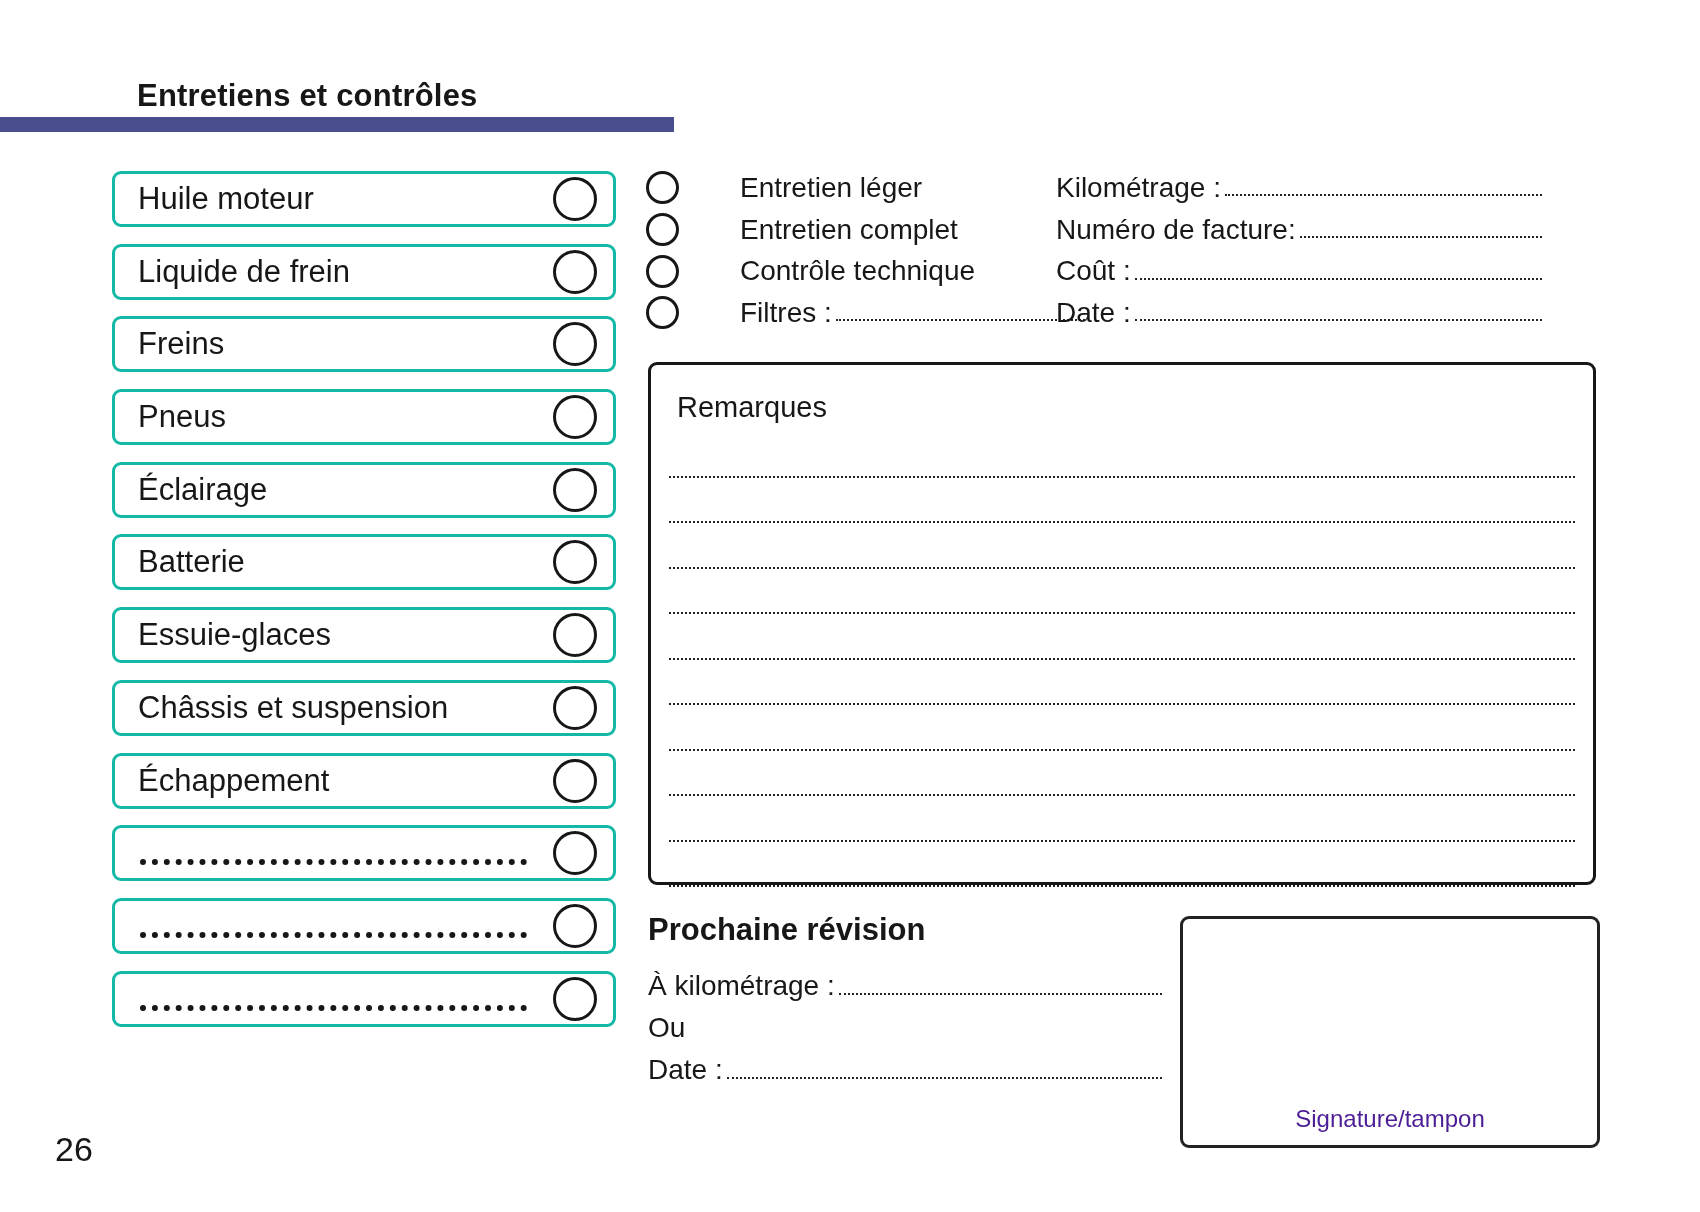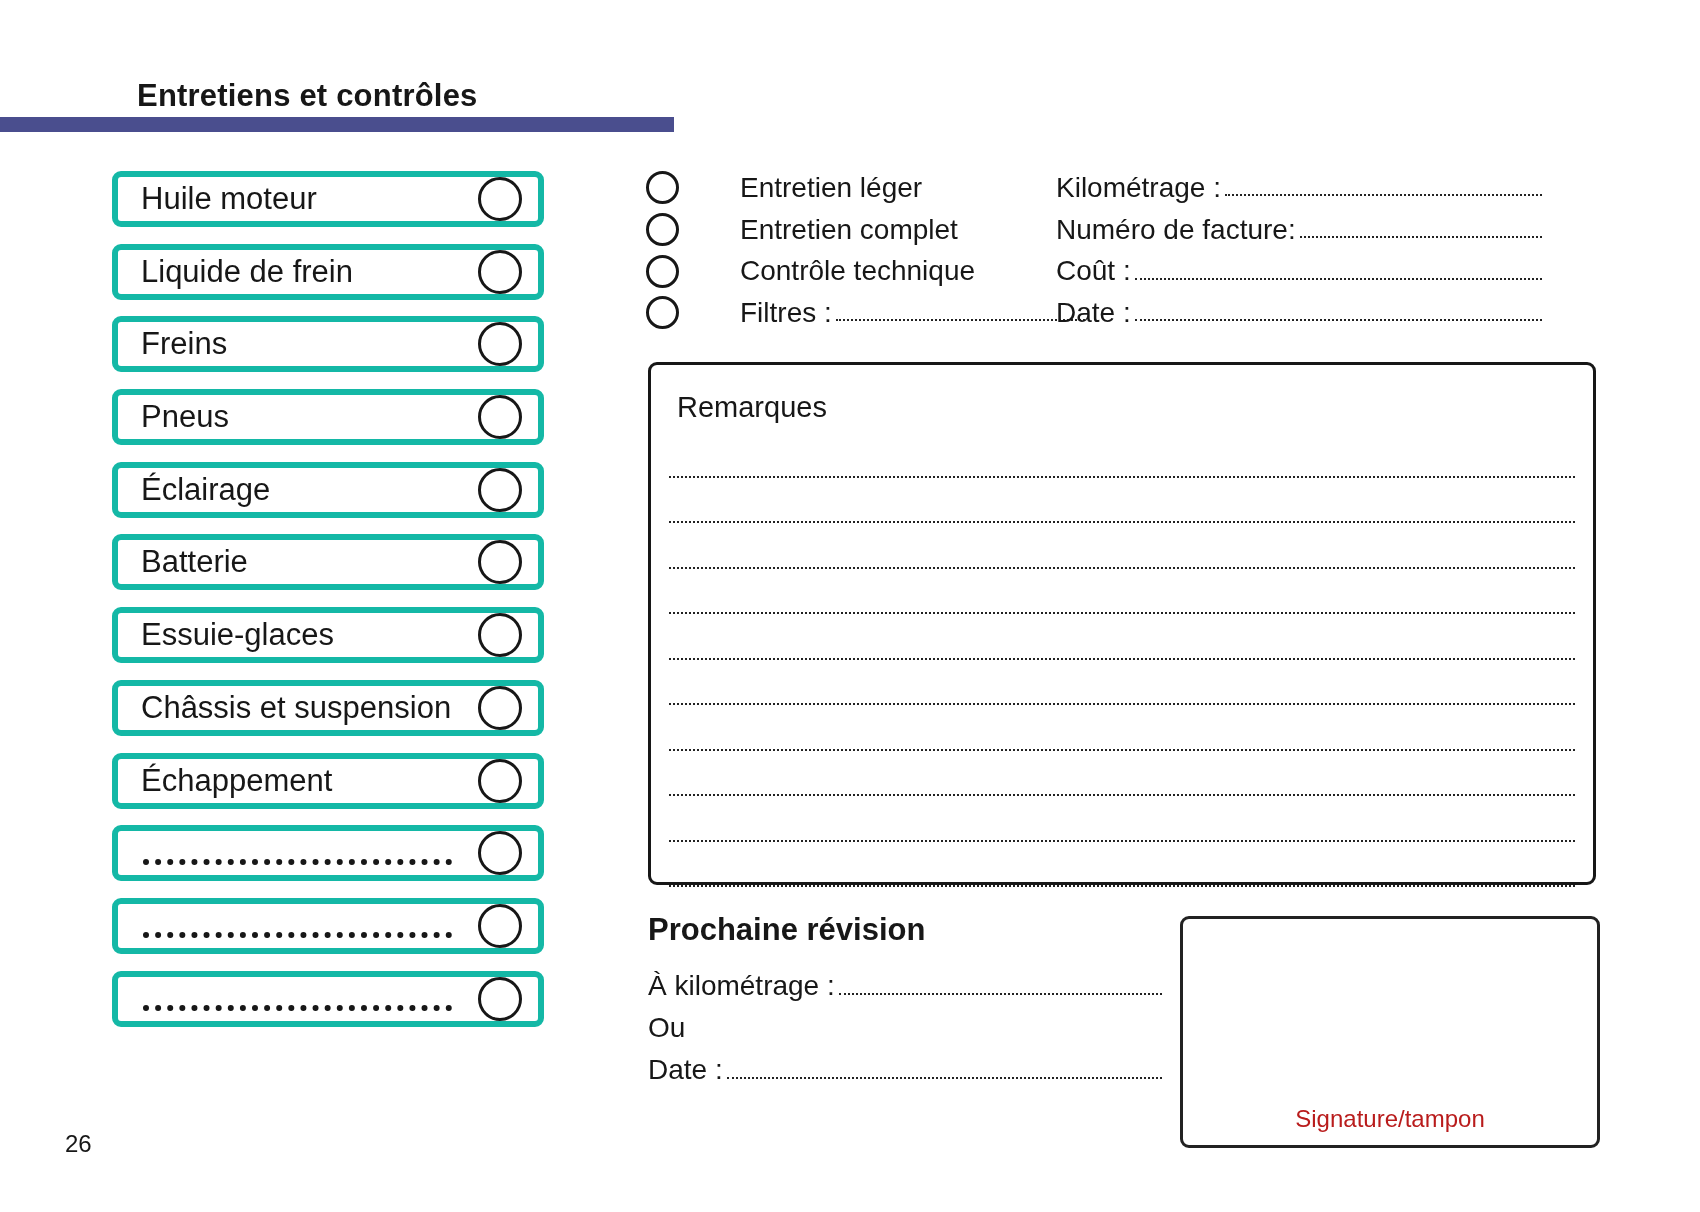--- a/index.html
+++ b/index.html
@@ -5,22 +5,22 @@
   html,body{margin:0;padding:0;background:#fff;}
   .page{position:relative;width:1700px;height:1212px;background:#ffffff;overflow:hidden;
         font-family:"Liberation Sans", sans-serif;color:#171717;}
 
   
   .page-title{position:absolute;left:137px;top:78px;font-size:31px;font-weight:bold;letter-spacing:0.2px;}
   .accent-bar{position:absolute;left:0;top:117px;width:674px;height:15px;background:#4A4E8E;}
 
   
   .checklist{position:absolute;left:112px;top:171px;}
-  .check-row{display:flex;align-items:center;box-sizing:border-box;width:432px;height:56px;
-             border:6px solid #14b8a6;border-radius:9px;margin-bottom:16.7px;padding-left:23px;background:#fff;}
+  .check-row{display:flex;align-items:center;box-sizing:border-box;width:504px;height:56px;
+             border:3px solid #14b8a6;border-radius:9px;margin-bottom:16.7px;padding-left:23px;background:#fff;}
   .check-label{font-size:31px;white-space:nowrap;}
   .dots-fill{flex:1;height:0;border-bottom:6px dotted #171717;margin:18px 26px 0 2px;}
   .check-circle{width:38px;height:38px;border:3px solid #171717;border-radius:50%;
                 flex-shrink:0;margin-left:auto;margin-right:16px;background:#fff;}
 
   
   .service-types{position:absolute;left:646px;top:167px;width:439px;}
   .radio-row{display:flex;align-items:center;height:41.7px;}
   .radio-circle{width:27px;height:27px;border:3px solid #171717;border-radius:50%;flex-shrink:0;margin-right:13px;background:#fff;}
   .radio-label{font-size:28px;white-space:nowrap;margin-left:48px;}
@@ -42,24 +42,24 @@
   .next-service{position:absolute;left:648px;top:912px;width:514px;}
   .ns-title{font-size:31px;font-weight:bold;margin-bottom:16px;}
   .ns-row{display:flex;height:44px;}
   .ns-label{font-size:28px;white-space:nowrap;align-self:center;}
   .ns-or{font-size:28px;height:40px;display:flex;align-items:center;}
 
   
   .signature-box{position:absolute;left:1180px;top:916px;width:420px;height:232px;box-sizing:border-box;
                  border:3px solid #222;border-radius:9px;background:#fff;
                  display:flex;flex-direction:column;justify-content:flex-end;align-items:center;padding-bottom:12px;}
-  .signature-label{font-size:24px;color:#b91c1c;}
+  .signature-label{font-size:24px;color:#4c1d95;}
 
   
-  .page-number{position:absolute;left:65px;top:1130px;font-size:24px;}
+  .page-number{position:absolute;left:55px;top:1130px;font-size:34px;}
 </style>
 </head>
 <body>
 
 <div class="page">
 
   <div class="page-title">Entretiens et contrôles</div>
   <div class="accent-bar" style="background: rgb(74, 78, 142);"></div>
 
   <div class="checklist" id="checklist">

